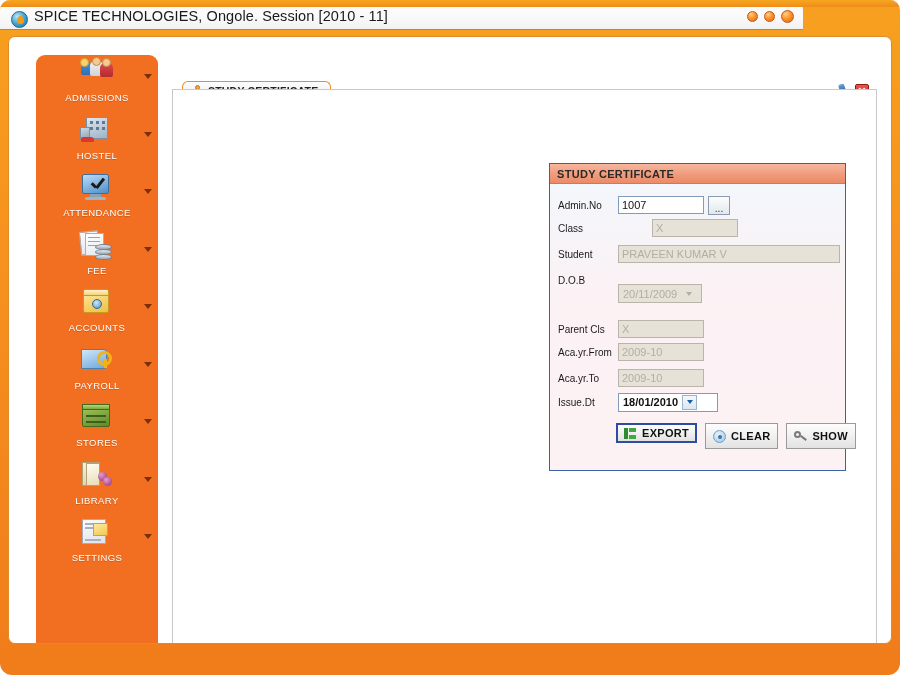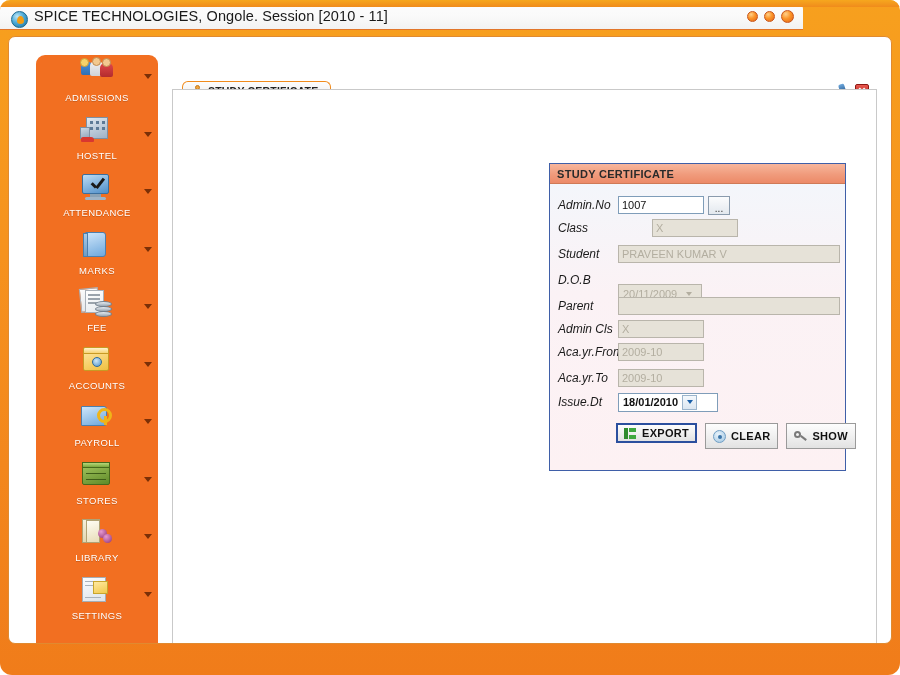--- a/index.html
+++ b/index.html
@@ -181,21 +181,21 @@
   }
   #panel-header{
     height:20px; width:100%;
     background:linear-gradient(180deg,#f7b69c 0%, #f09b7c 55%, #ec8a68 100%);
     border-bottom:1px solid #cf7a57;
     display:flex; align-items:center; padding-left:7px;
   }
   #panel-title{ font-size:11px; font-weight:bold; color:#2a2a2a; letter-spacing:.3px; }
 
   .form-row{ position:absolute; left:8px; height:22px; display:flex; align-items:center; }
-  .form-label{ width:60px; font-size:12px; color:#1a1a1a;font-style:italic; }
+  .form-label{ width:60px; font-size:10px; color:#1a1a1a; }
   .fld{
     height:18px; font-size:11px; font-family:"Liberation Sans", sans-serif;
     border:1px solid #a8a8a8; padding:0 3px; outline:none;
   }
   .fld.enabled{ background:#ffffff; color:#111; border:1px solid #7f9db9; }
   .fld.disabled{ background:#e6e2d8; color:#b3aea0; border:1px solid #b9b5ab; }
   .ddl{
     height:19px; font-size:11px; border:1px solid #7f9db9; background:#fff;
     display:flex; align-items:center; padding:0 1px 0 4px; gap:4px;
   }
@@ -303,28 +303,20 @@
         <div class="nav-icon i-attendance">
           <div class="ic scr"></div>
             <div class="ic std"></div>
             <div class="ic base"></div>
           <div class="ic tick"></div>
         </div>
         <div class="nav-label">ATTENDANCE</div>
         <div class="nav-arrow"></div>
       </div>
 
-      <div class="nav-item">
-        <div class="nav-icon i-marks">
-          <div class="ic bk"></div>
-            <div class="ic sp"></div>
-        </div>
-        <div class="nav-label">MARKS</div>
-        <div class="nav-arrow"></div>
-      </div>
 
       <div class="nav-item">
         <div class="nav-icon i-fee">
           <div class="ic pg"></div>
             <div class="ic pg2"></div>
           <div class="ln" style="top:7px"></div>
             <div class="ln" style="top:11px"></div>
           <div class="ln" style="top:15px"></div>
           <div class="coin" style="top:14px"></div>
             <div class="coin" style="top:19px"></div>
@@ -432,27 +424,23 @@
         <div class="form-row" style="top:105px;">
           <div class="form-label">D.O.B</div>
           <div class="ddl disabled" style="width:84px;">
             <span class="val">20/11/2009</span>
             <span class="arw">
                 <i></i>
               </span>
           </div>
         </div>
 
-        <div class="form-row" style="top:131px;">
-          <div class="form-label">Parent</div>
-          <input class="fld disabled" style="width: 222px;" disabled="" value="">
-        </div>
 
         <div class="form-row" style="top:154px;">
-          <div class="form-label">Admin Cls</div>
+          <div class="form-label">Parent Cls</div>
           <input class="fld disabled" style="width: 86px;" disabled="" value="X">
         </div>
 
         <div class="form-row" style="top:177px;">
           <div class="form-label">Aca.yr.From</div>
           <input class="fld disabled" style="width: 86px;" disabled="" value="2009-10">
         </div>
 
         <div class="form-row" style="top:203px;">
           <div class="form-label">Aca.yr.To</div>

